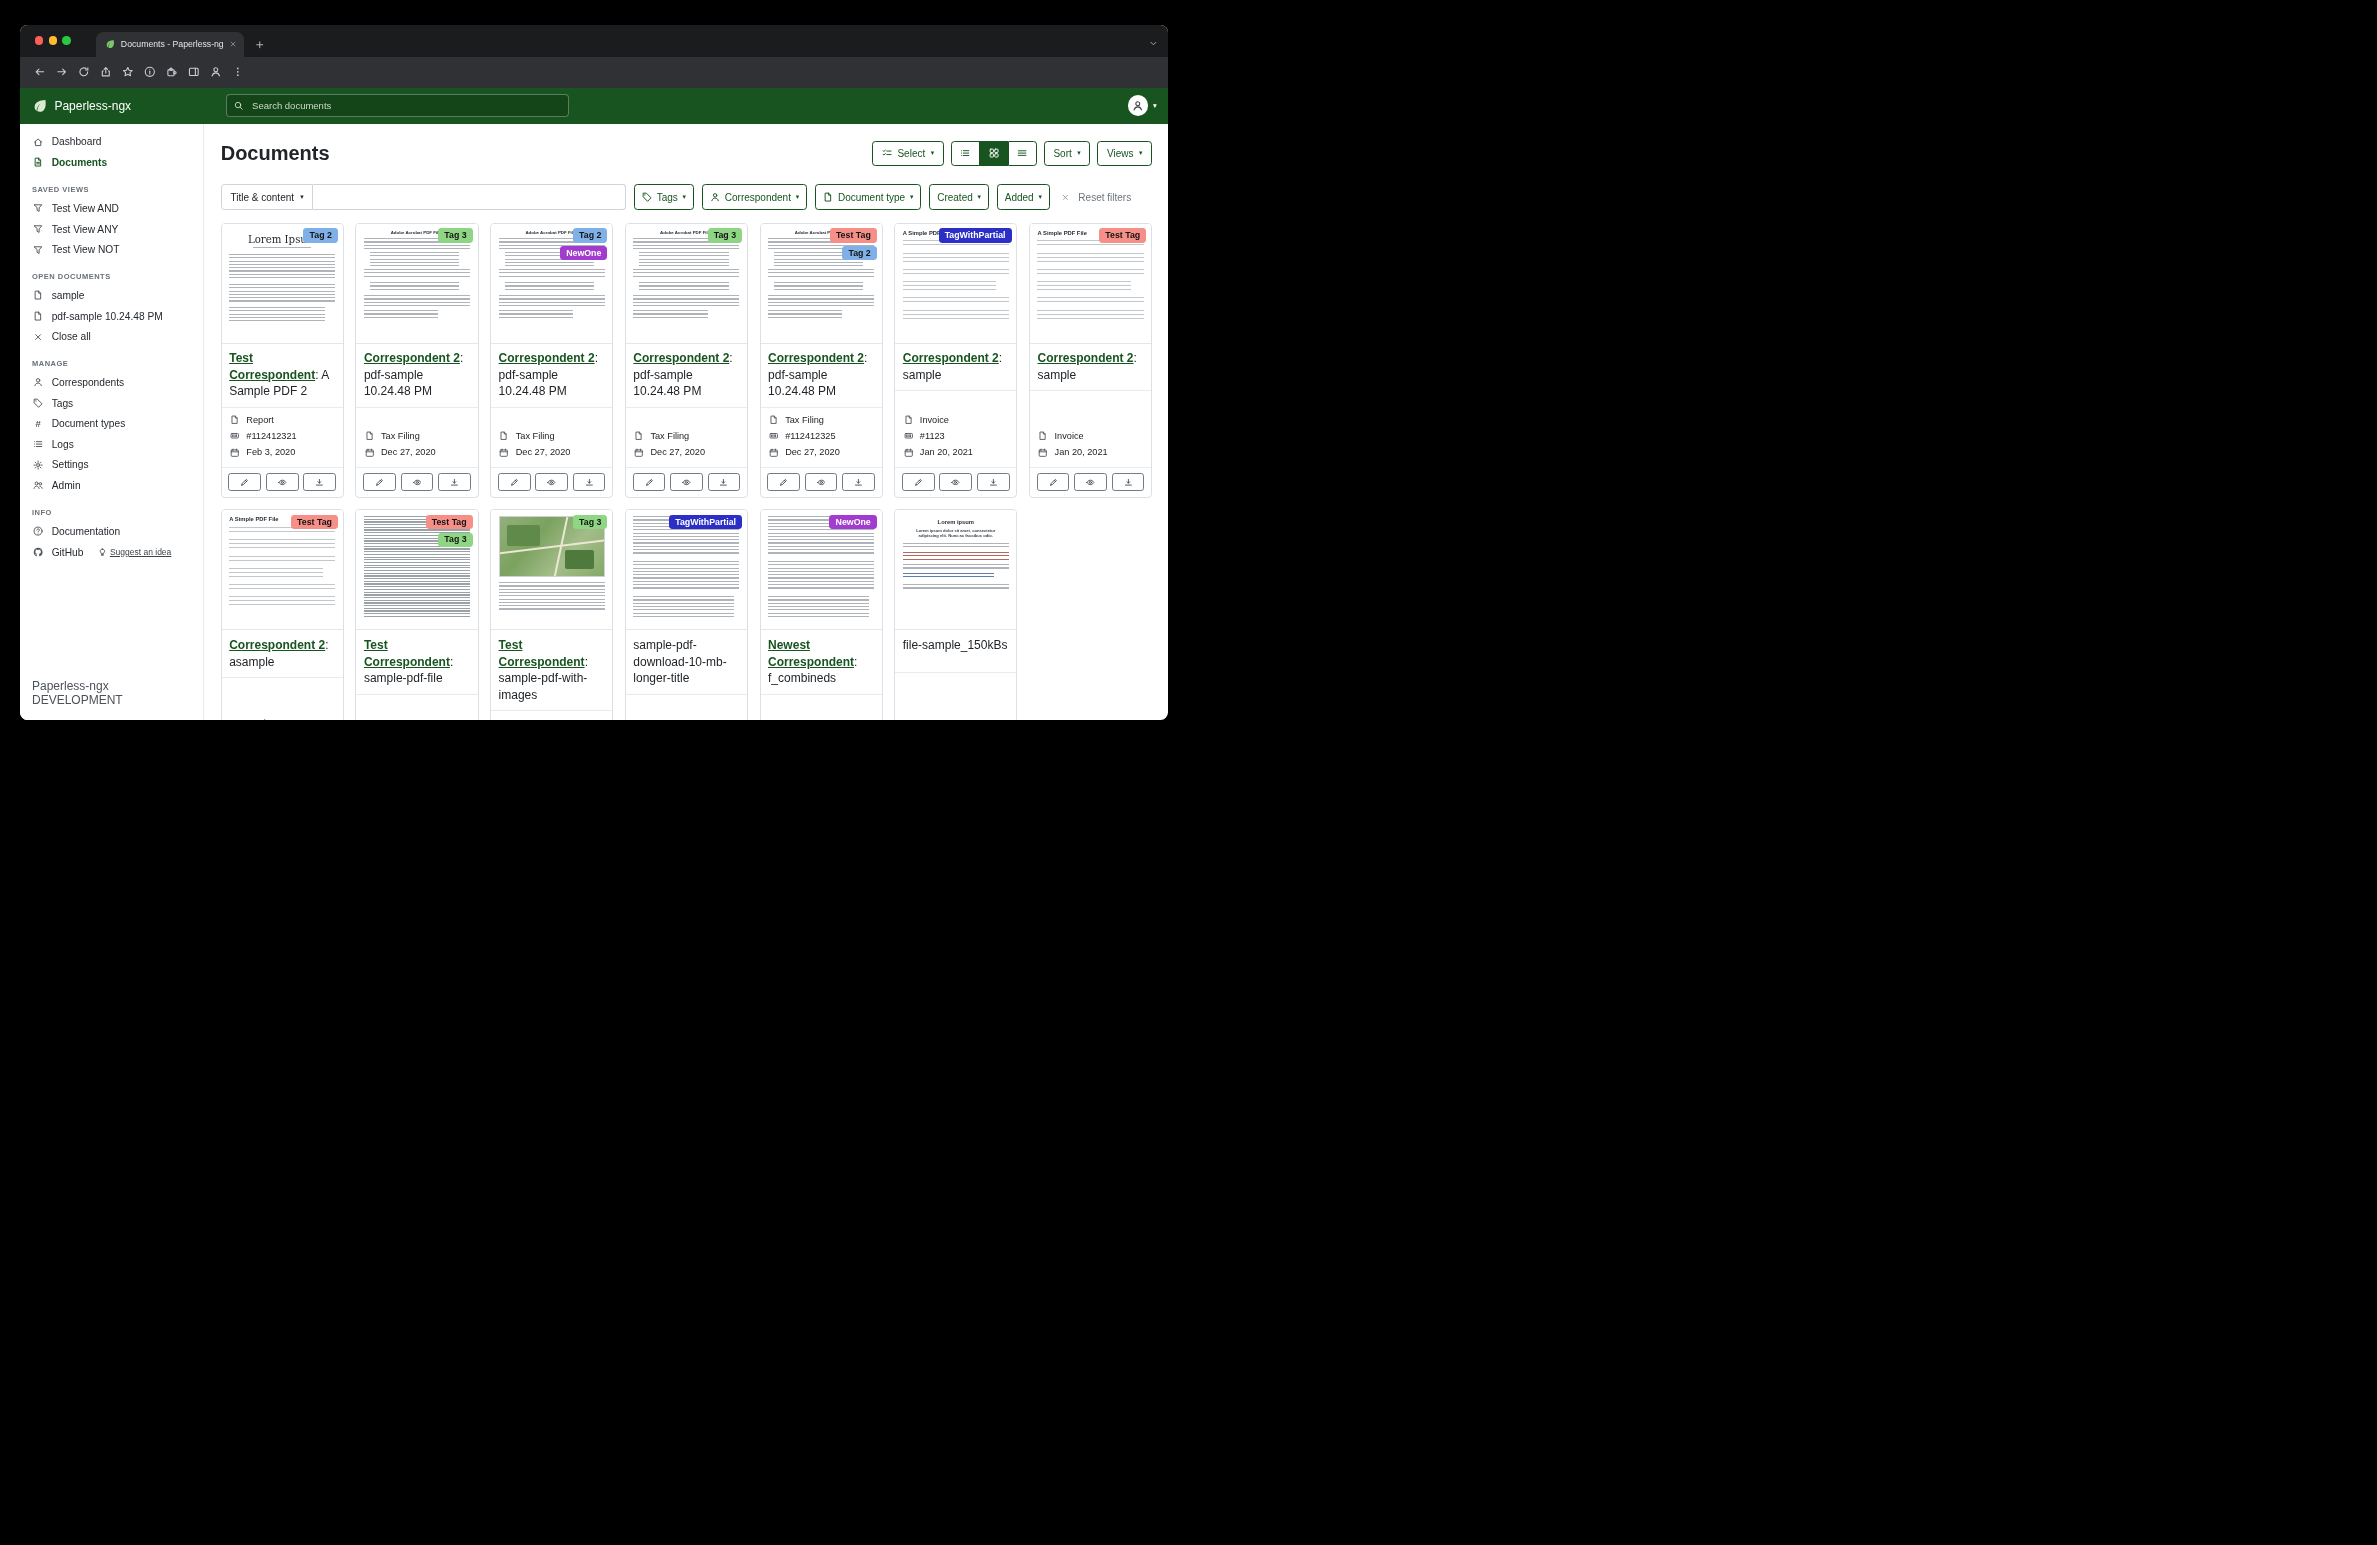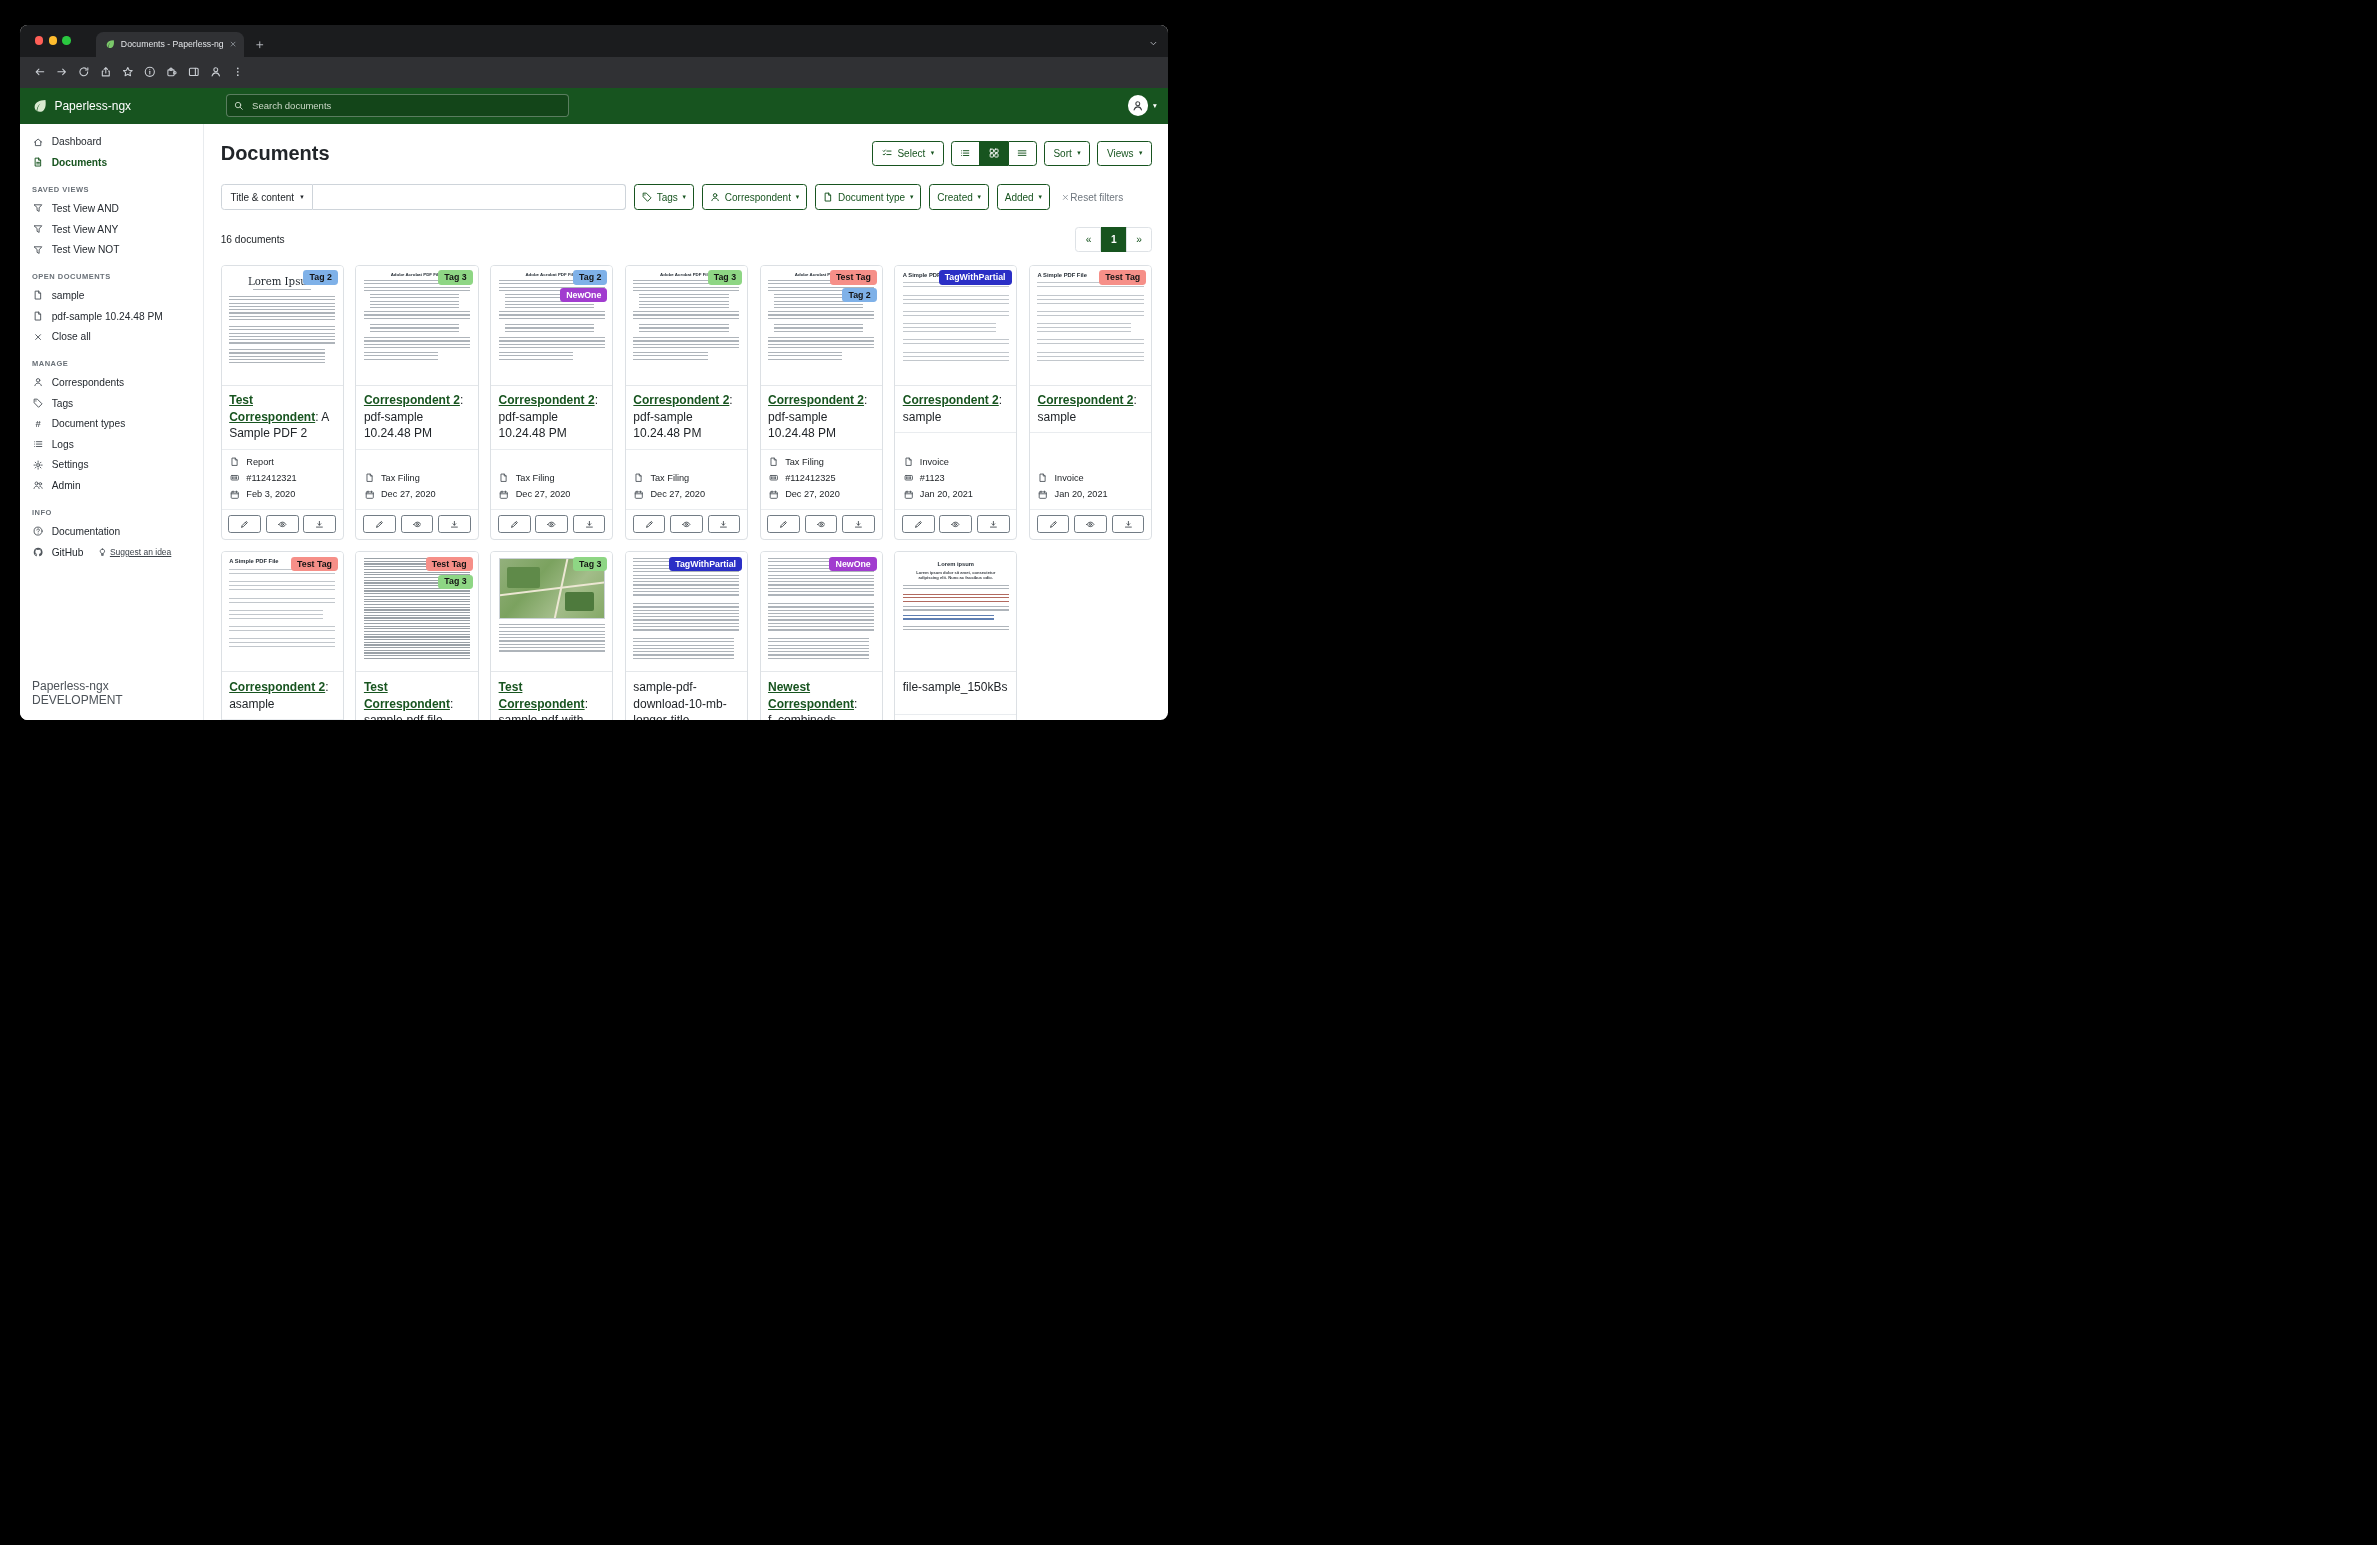--- a/index.html
+++ b/index.html
@@ -80,21 +80,21 @@
 
   .filter-row { margin-top:18.4px; display:flex; align-items:center; gap:8.2px; }
   .fcombo { display:flex; width:405px; flex:none; }
   .field-btn { height:26.5px; border:0.7px solid #ced4da; background:#fff; border-radius:3.4px 0 0 3.4px; padding:0 8.8px;
                font-size:10px; font-family:inherit; color:#212529; display:inline-flex; align-items:center;
                gap:6.1px; cursor:pointer; white-space:nowrap; }
   .ftext { flex:1; height:26.5px; border:0.7px solid #ced4da; border-left:0; border-radius:0 3.4px 3.4px 0; outline:0;
            padding:0 7.5px; font-size:10px; font-family:inherit; color:#212529; min-width:0; }
   .fbtns { display:flex; gap:8.2px; }
   .btn-g.f { height:26.5px; padding:0 6.8px; gap:4.8px; }
-  .reset { display:flex; align-items:center; gap:1px; color:#6d757d; font-size:10px; margin-left:2.7px; cursor:pointer; }
+  .reset { display:flex; align-items:center; gap:9px; color:#6d757d; font-size:10px; margin-left:2.7px; cursor:pointer; }
   .reset .x { font-size:8.8px; display:flex; color:#878e95; }
 
   .count-row { margin-top:17px; display:flex; align-items:center; }
   .count { font-size:10.2px; color:#212529; }
   .pager { margin-left:auto; display:inline-flex; }
   .pg { min-width:26px; height:25px; border:0.7px solid #dee2e6; margin-left:-0.7px; display:flex; align-items:center;
         justify-content:center; color:var(--green); font-size:10.2px; cursor:pointer; background:#fff; padding:0 4.1px; }
   .pg.first { border-radius:3.4px 0 0 3.4px; margin-left:0; }
   .pg.last  { border-radius:0 3.4px 3.4px 0; }
   .pg.active{ background:var(--green); border-color:var(--green); color:#fff; font-weight:700; }
@@ -544,28 +544,20 @@
             <div class="reset">
               <span class="x">
                   <svg viewBox="0 0 16 16" fill="none" stroke="currentColor" stroke-width="1.5" stroke-linecap="round" stroke-linejoin="round">
                     <path d="M4.2 4.2l7.6 7.6M11.8 4.2l-7.6 7.6"></path>
                   </svg>
                 </span>
               <span>Reset filters</span>
             </div>
           </div>
 
-          <div class="count-row">
-            <span class="count">16 documents</span>
-            <div class="pager">
-              <span class="pg first">«</span>
-              <span class="pg active">1</span>
-              <span class="pg last">»</span>
-            </div>
-          </div>
 
           <div class="cards" id="cards">
               <div class="card">
                 <div class="thumb">
                   <div class="doc tcenter">
                     <div class="h-serif">Lorem Ipsum</div>
                     <div class="ln " style="height:2px;width:55%;margin:1.4px auto 4.8px"></div>
                     <div class="ln " style="height:26px"></div>
                     <div class="ln " style="height:17.7px;margin-top:4.8px"></div>
                     <div class="ln " style="height:13.6px;margin-top:4.8px;width:90%"></div>

